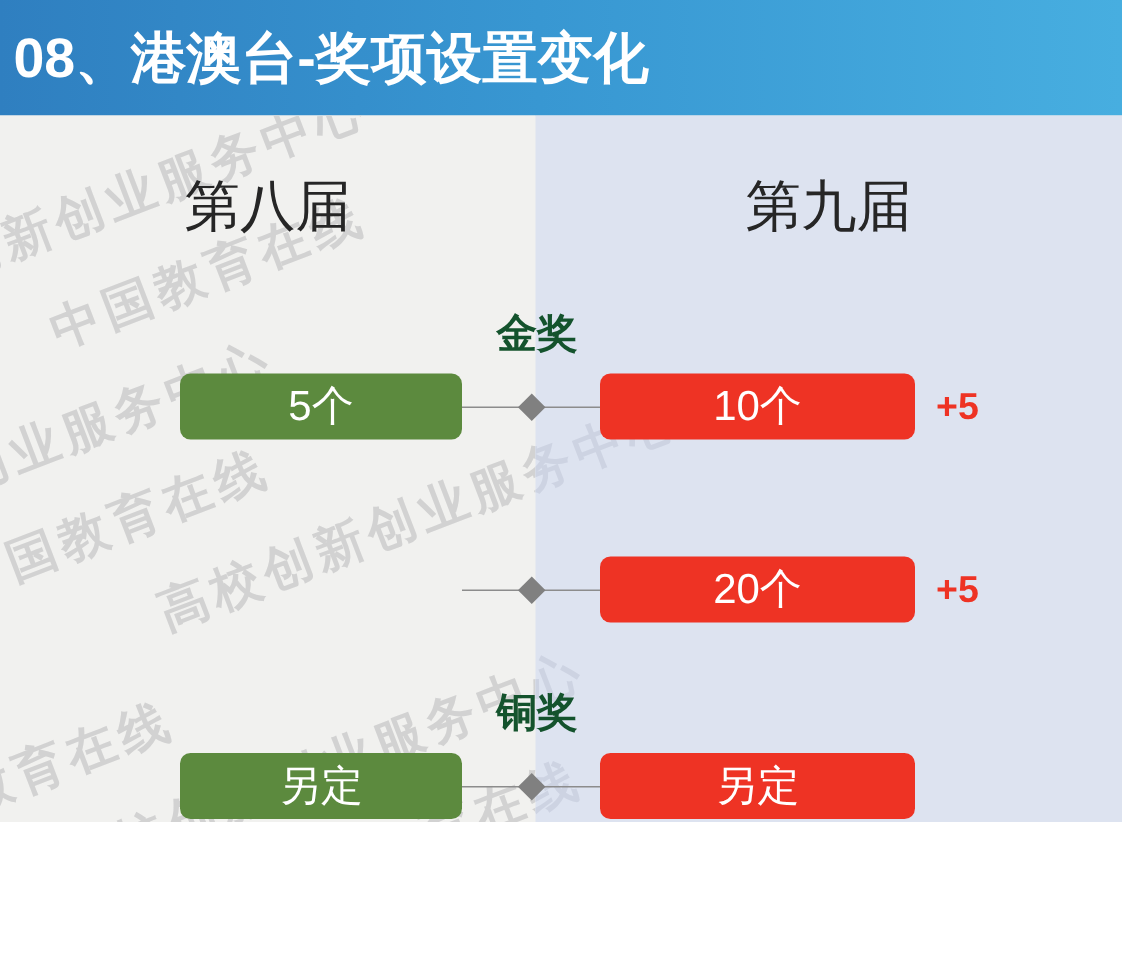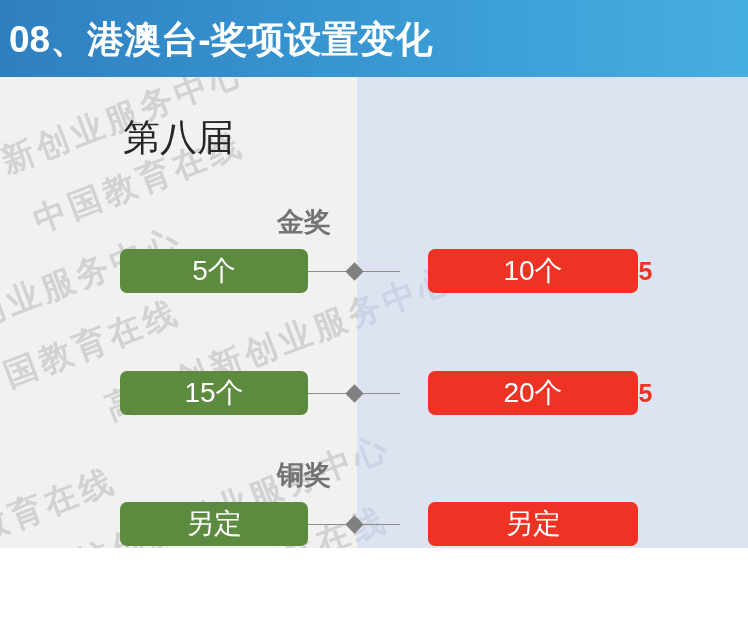--- a/index.html
+++ b/index.html
@@ -124,24 +124,24 @@
   }
   #row-gold   { top: 132px; }
   #row-silver { top: 254px; }
   #row-bronze { top: 385px; }
 
   .row-label {
     position: absolute;
     left: 277px;
     top: 0px;
     width: 162px;
-    text-align: left;
+    text-align: center;
     font-size: 27px;
     font-weight: bold;
-    color: #737373;
+    color: #14532d;
     line-height: 1;
     white-space: nowrap;
   }
 
   .bar {
     position: absolute;
     top: 40px;
     height: 44px;
     border-radius: 7px;
     box-sizing: border-box;
@@ -157,21 +157,20 @@
   }
   .bar-left {
     left: 120px;
     width: 188px;
     background: #5c8a3e;
   }
   .bar-right {
     left: 400px;
     width: 210px;
     background: #ee3324;
-    margin-left: 28px;
   }
 
   .connector {
     position: absolute;
     left: 308px;
     top: 40px;
     width: 92px;
     height: 44px;
   }
   .connector .line {
@@ -268,40 +267,38 @@
           <span class="wm-row indent2">高校创新创业服务中心</span>
           <span class="wm-row">中国教育在线</span>
           <span class="wm-row indent">高校创新创业服务中心</span>
           <span class="wm-row indent2">中国教育在线</span>
           <span class="wm-row">高校创新创业服务中心</span>
         </div>
       </div>
     </div>
 
     <div class="col-head" id="head-eighth">第八届</div>
+    <div class="col-head" id="head-ninth">第九届</div>
 
     <div class="row" id="row-gold">
       <div class="row-label">金奖</div>
       <div class="bar bar-left">
         <span class="bar-text">5个</span>
       </div>
       <div class="connector">
         <div class="line"></div>
         <div class="diamond"></div>
       </div>
       <div class="bar bar-right">
         <span class="bar-text">10个</span>
       </div>
       <div class="delta">+5</div>
     </div>
 
     <div class="row" id="row-silver">
-      <div class="bar bar-left">
-        <span class="bar-text">15个</span>
-      </div>
       <div class="connector">
         <div class="line"></div>
         <div class="diamond"></div>
       </div>
       <div class="bar bar-right">
         <span class="bar-text">20个</span>
       </div>
       <div class="delta">+5</div>
     </div>
 

